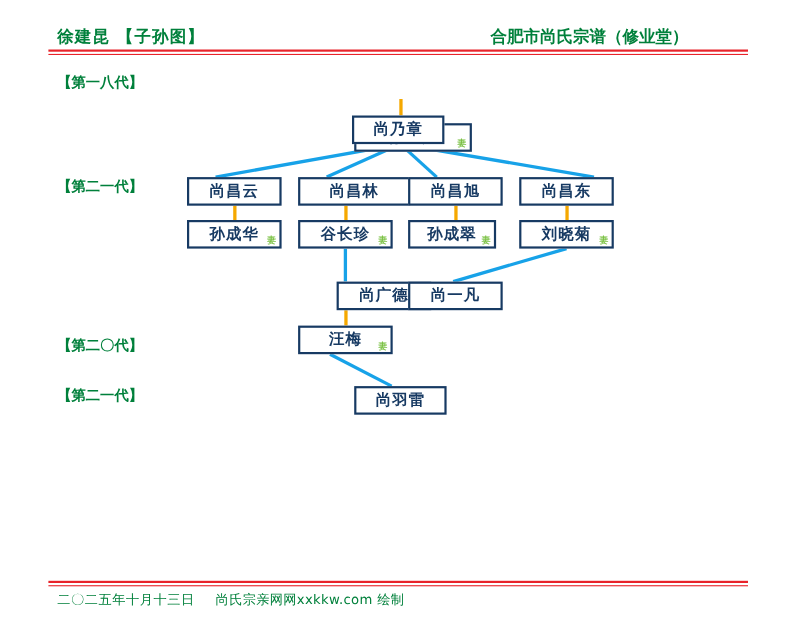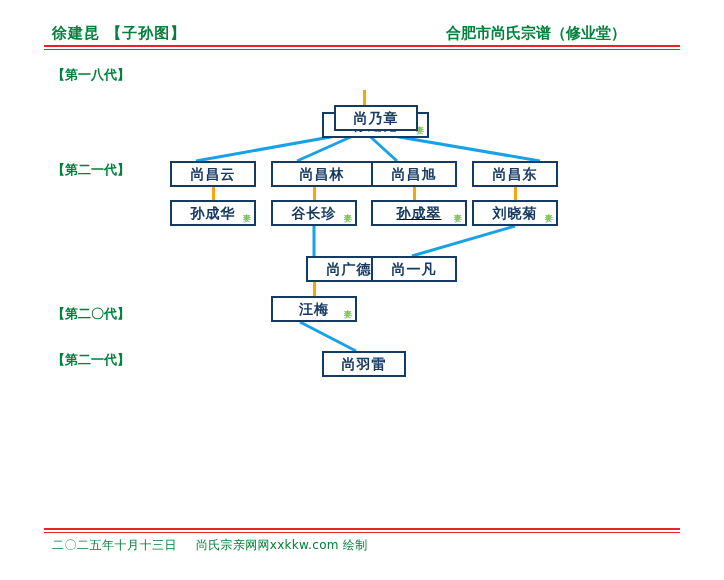--- a/index.html
+++ b/index.html
@@ -178,41 +178,41 @@
       <div class="gen-label" style="left: 52px; top: 66px;">【第一八代】</div>
       <div class="gen-label" style="left: 52px; top: 161px;">【第二一代】</div>
       <div class="gen-label" style="left: 52px; top: 257px; margin-top: 48px;">【第二〇代】</div>
       <div class="gen-label" style="left: 52px; top: 351px;">【第二一代】</div>
     </div>
   <div id="people-layer">
       <div class="person-box" style="left: 322px; top: 64px; width: 107px; height: 26px; margin-top: 48px;">
         <span class="person-name">徐建昆</span>
         <span class="spouse-mark">妻</span>
       </div>
-      <div class="person-box" style="left: 334px; top: 105px; width: 84px; height: 26px;">
+      <div class="person-box" style="left: 320px; top: 105px; width: 84px; height: 26px;">
         <span class="person-name">尚乃章</span>
       </div>
       <div class="person-box" style="left: 170px; top: 161px; width: 86px; height: 26px;">
         <span class="person-name">尚昌云</span>
       </div>
       <div class="person-box" style="left: 170px; top: 200px; width: 86px; height: 26px;">
         <span class="person-name">孙成华</span>
         <span class="spouse-mark">妻</span>
       </div>
       <div class="person-box" style="left: 271px; top: 161px; width: 102px; height: 26px;">
         <span class="person-name">尚昌林</span>
       </div>
       <div class="person-box" style="left: 271px; top: 200px; width: 86px; height: 26px;">
         <span class="person-name">谷长珍</span>
         <span class="spouse-mark">妻</span>
       </div>
       <div class="person-box" style="left: 371px; top: 161px; width: 86px; height: 26px;">
         <span class="person-name">尚昌旭</span>
       </div>
-      <div class="person-box" style="left: 371px; top: 200px; width: 96px; height: 26px; text-decoration: underline;">
+      <div class="person-box" style="left: 371px; top: 200px; width: 80px; height: 26px;">
         <span class="person-name">孙成翠</span>
         <span class="spouse-mark">妻</span>
       </div>
       <div class="person-box" style="left: 472px; top: 161px; width: 86px; height: 26px;">
         <span class="person-name">尚昌东</span>
       </div>
       <div class="person-box" style="left: 472px; top: 200px; width: 86px; height: 26px;">
         <span class="person-name">刘晓菊</span>
         <span class="spouse-mark">妻</span>
       </div>

